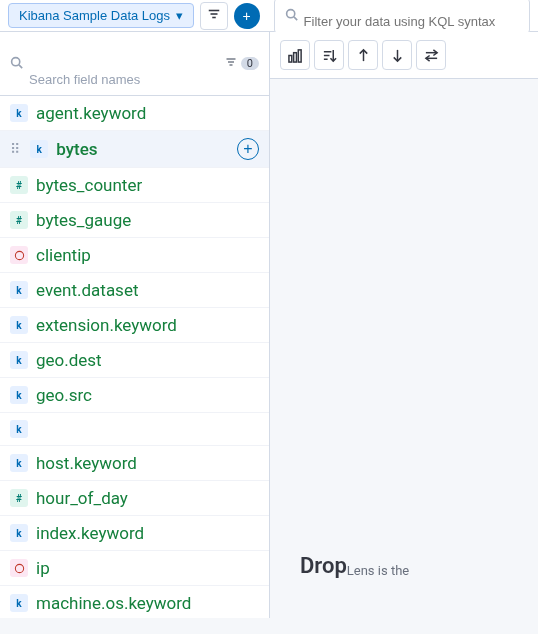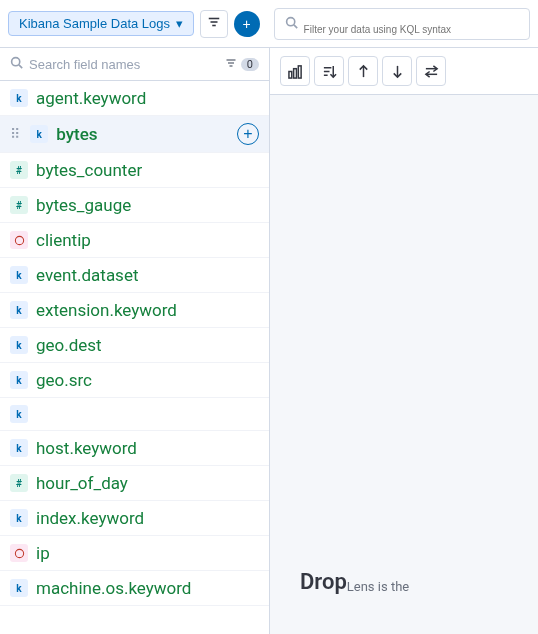--- a/index.html
+++ b/index.html
@@ -12,21 +12,21 @@
       overflow: hidden;
     }
 
     
     .top-bar {
       display: flex;
       align-items: center;
       background: #fff;
       border-bottom: 1px solid #d3dae6;
       padding: 0 8px;
-      height: 48px;
+      height: 32px;
       gap: 6px;
     }
     .data-source-btn {
       display: flex;
       align-items: center;
       gap: 6px;
       background: #e6f0ff;
       border: 1px solid #aac7f5;
       border-radius: 4px;
       padding: 4px 10px;
@@ -63,21 +63,21 @@
       border: 1px solid #d3dae6;
       border-radius: 4px;
       background: #fff;
       padding: 4px 10px;
       gap: 6px;
       margin-left: 8px;
     }
     .filter-input-wrap input {
       border: none;
       outline: none;
-      font-size: 10px;
+      font-size: 13px;
       color: #98a2b3;
       background: transparent;
       flex: 1;
       margin-top: 11px;
     }
 
     
     .main {
       display: flex;
       height: calc(634px - 48px);
@@ -100,20 +100,21 @@
       border-bottom: 1px solid #d3dae6;
       gap: 6px;
     }
     .field-search-bar input {
       flex: 1;
       border: none;
       outline: none;
       font-size: 13px;
       color: #343741;
       background: transparent;
+      margin-top: 32px;
     }
     .field-search-bar input::placeholder {
       color: #98a2b3;
     }
     .filter-badge {
       display: flex;
       align-items: center;
       gap: 4px;
       color: #69707d;
       font-size: 12px;

